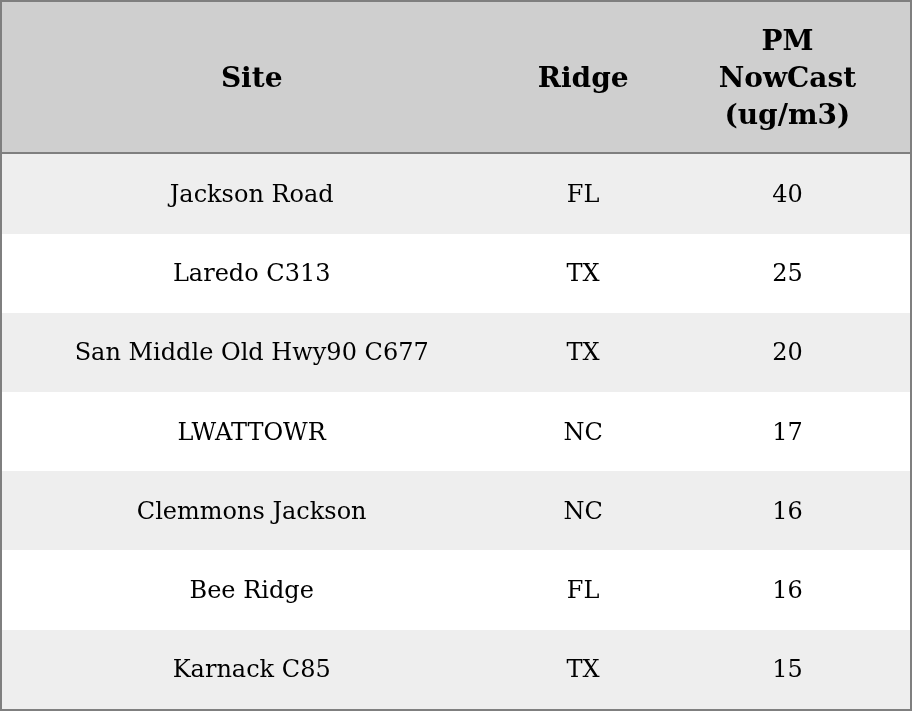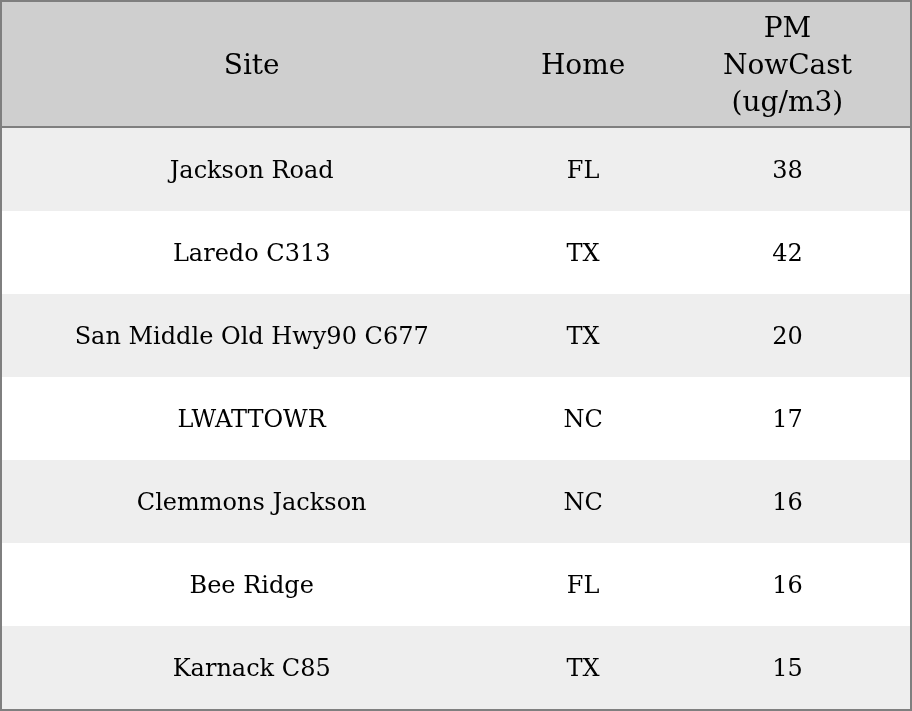--- a/index.html
+++ b/index.html
@@ -23,26 +23,26 @@
     font-family: "DejaVu Serif", "Liberation Serif", serif;
     color: #000000;
   }
   col.c-site  { width: 55%; }
   col.c-state { width: 18%; }
   col.c-pm    { width: 27%; }
   thead th {
     background: #cfcfcf;
     border-bottom: 2px solid #7f7f7f;
     font-size: 28px;
-    font-weight: normal;
+    font-weight: bold;
     line-height: 37px;
     text-align: center;
     vertical-align: middle;
     height: 124px;
-    padding: 0 4px;
+    padding: 13px 4px;
   }
   thead th.pm-col {
     white-space: pre-line;
   }
   tbody td {
     font-size: 24px;
     font-weight: normal;
     text-align: center;
     vertical-align: middle;
     height: 58px;
@@ -58,36 +58,36 @@
 <div class="table-wrap">
   <table class="aqi">
     <colgroup>
       <col class="c-site">
       <col class="c-state">
       <col class="c-pm">
     </colgroup>
     <thead>
       <tr>
         <th>Site</th>
-        <th>Home</th>
+        <th>Ridge</th>
         <th class="pm-col">PM
 NowCast
 (ug/m3)</th>
       </tr>
     </thead>
     <tbody>
       <tr>
         <td>Jackson Road</td>
         <td>FL</td>
-        <td>38</td>
+        <td>40</td>
       </tr>
       <tr>
         <td>Laredo C313</td>
         <td>TX</td>
-        <td>42</td>
+        <td>25</td>
       </tr>
       <tr>
         <td>San Middle Old Hwy90 C677</td>
         <td>TX</td>
         <td>20</td>
       </tr>
       <tr>
         <td>LWATTOWR</td>
         <td>NC</td>
         <td>17</td>

